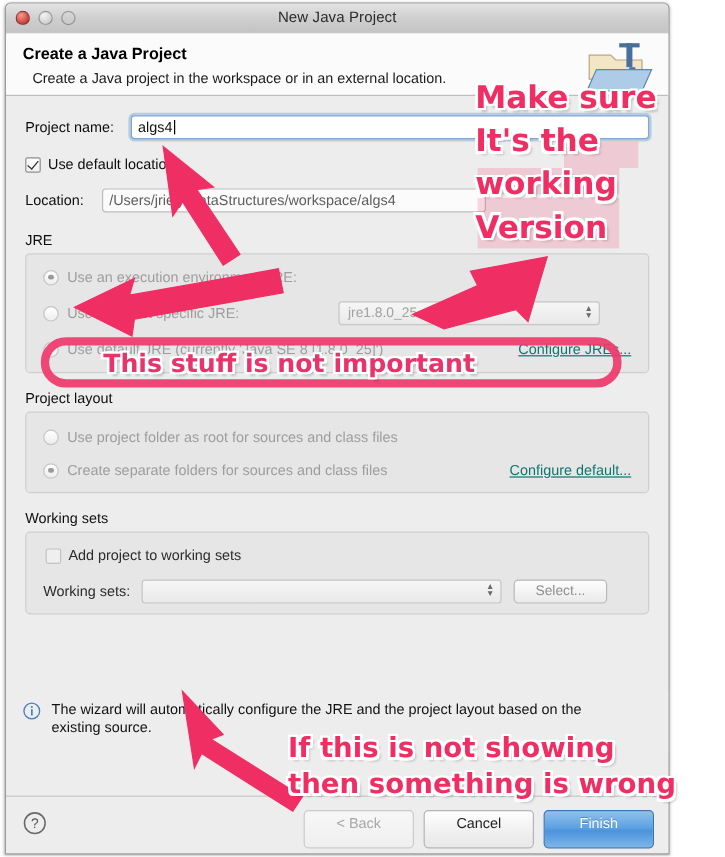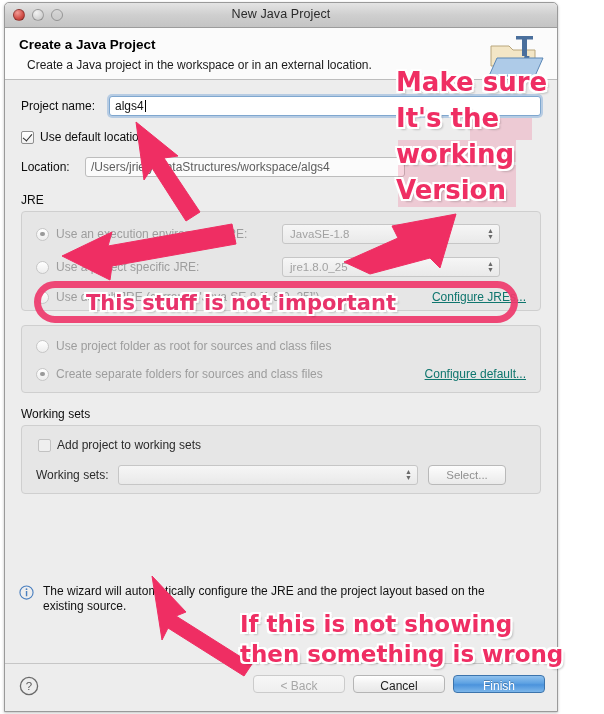--- a/index.html
+++ b/index.html
@@ -294,21 +294,21 @@
   }
   .btn-row {
     position: absolute;
     right: 12px;
     top: 11px;
     display: flex;
     gap: 8px;
   }
   .dlg-btn {
     width: 92px;
-    height: 18px;
+    height: 32px;
     border-radius: 4px;
     font-size: 12px;
     line-height: 21px;
     text-align: center;
     box-sizing: border-box;
     background: linear-gradient(to bottom, #ffffff 0%, #f2f2f2 48%, #e8e8e8 100%);
     border: 1px solid #b5b5b5;
     color: #1d1d1d;
   }
   .dlg-btn.disabled { color: #a7a7a7; background: linear-gradient(to bottom,#f7f7f7,#efefef); border-color: #cbcbcb;}
@@ -416,39 +416,39 @@
           <div class="text-input readonly" style="max-width:320px;">/Users/jriely/DataStructures/workspace/algs4</div>
         </div>
 
         <div style="margin-top:16px;">
           <div class="group-title">JRE</div>
           <div class="group-box" style="height:100px; padding:12px 14px 0 14px;">
 
             <div class="row" style="margin-bottom:13px;">
               <div class="radio selected dim"></div>
               <span class="opt-label dim" style="margin-left:7px; width:226px;">Use an execution environment JRE:</span>
-              <div class="combo dim" style="width:218px;"><span>JavaSE-1.8</span><span class="arrows">▲<br>▼</span></div>
             </div>
 
             <div class="row" style="margin-bottom:13px;">
               <div class="radio dim"></div>
               <span class="opt-label dim" style="margin-left:7px; width:226px;">Use a project specific JRE:</span>
               <div class="combo dim" style="width:218px;"><span>jre1.8.0_25</span><span class="arrows">▲<br>▼</span></div>
             </div>
 
             <div class="row">
               <div class="radio dim"></div>
               <span class="opt-label dim" style="margin-left:7px; flex:1;">Use default JRE (currently 'Java SE 8 [1.8.0_25]')</span>
               <span class="link">Configure JREs...</span>
             </div>
 
           </div>
         </div>
 
         <div style="margin-top:14px;">
+          <div class="group-title">Project layout</div>
           <div class="group-box" style="height:68px; padding:13px 14px 0 14px;">
 
             <div class="row" style="margin-bottom:14px;">
               <div class="radio dim"></div>
               <span class="opt-label dim" style="margin-left:7px;">Use project folder as root for sources and class files</span>
             </div>
 
             <div class="row">
               <div class="radio dim selected"></div>
               <span class="opt-label dim" style="margin-left:7px; flex:1;">Create separate folders for sources and class files</span>

